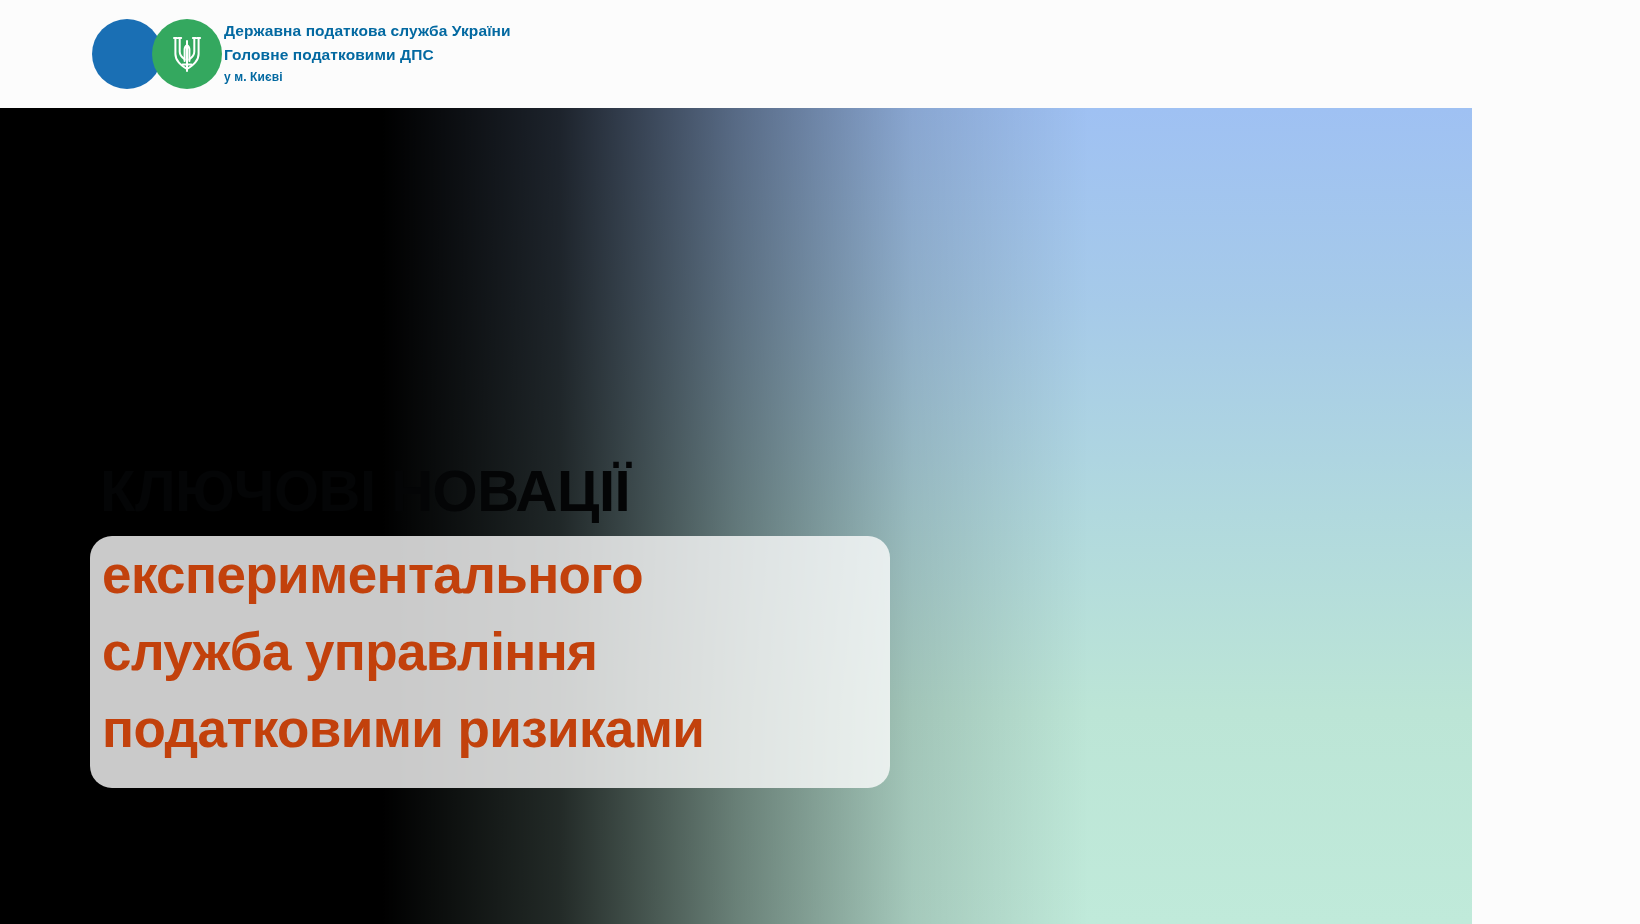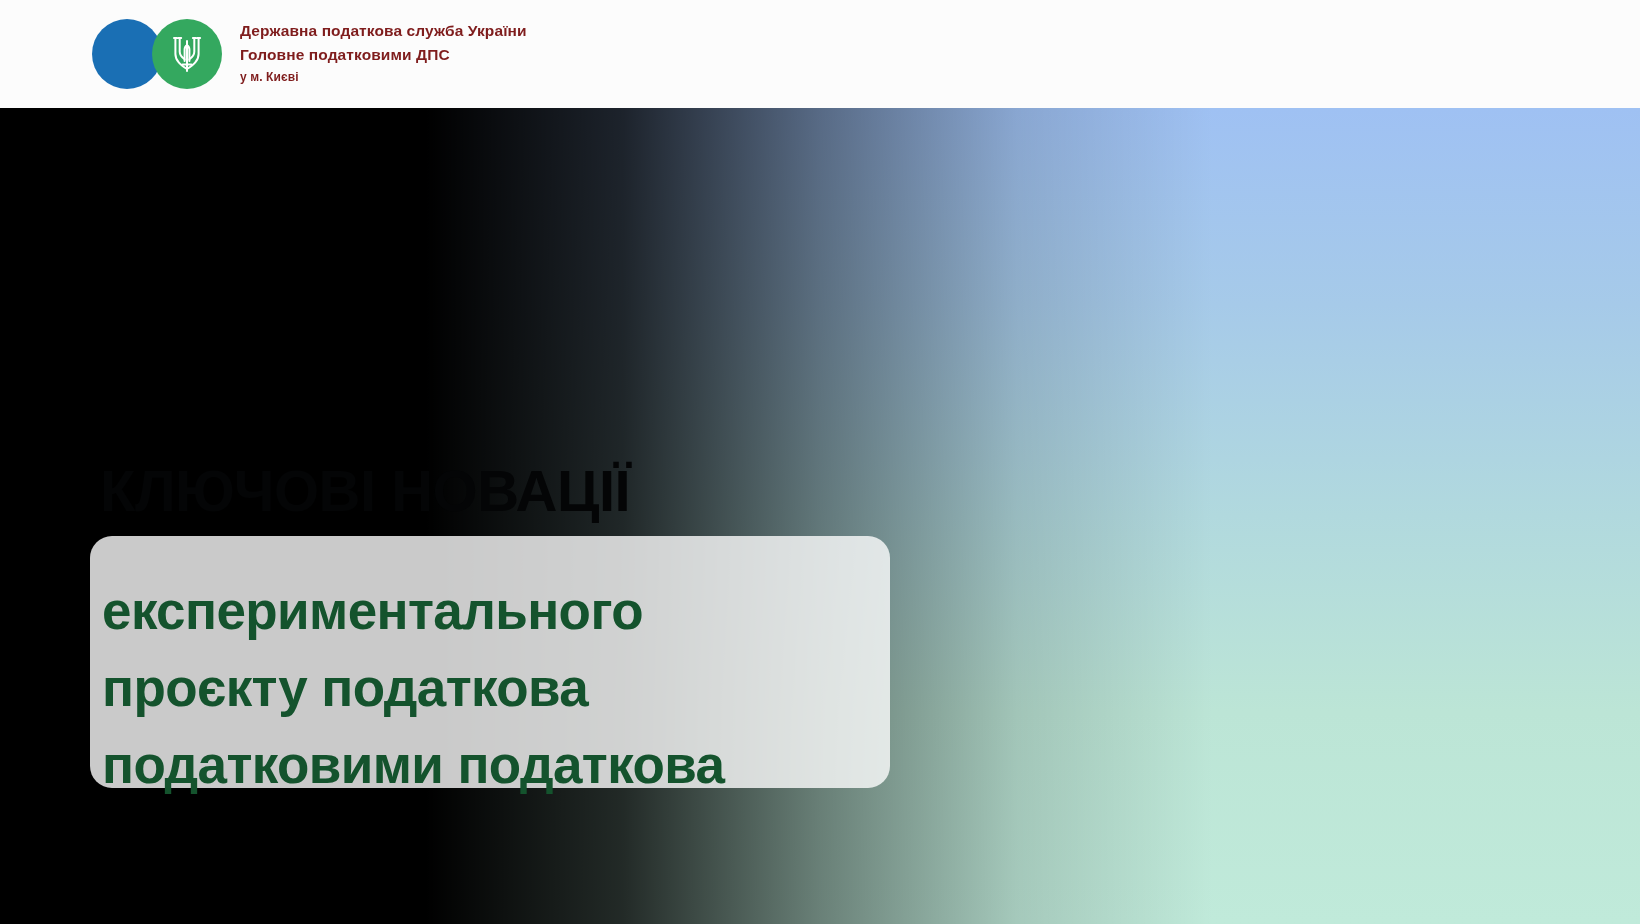--- a/index.html
+++ b/index.html
@@ -52,22 +52,22 @@
     left: 60px; top: 1px;
     width: 70px; height: 70px;
     border-radius: 50%;
     background: #34a85f;
     display: flex;
     align-items: center;
     justify-content: center;
   }
   .trident-svg { display: block; }
   .brand-text {
-    margin-left: 18px;
-    color: #7f1d1d;
+    margin-left: 2px;
+    color: #0369a1;
   }
   .brand-line1 {
     font-size: 15.5px;
     font-weight: bold;
     line-height: 24px;
     letter-spacing: 0.1px;
     white-space: nowrap;
   }
   .brand-line2 {
     font-size: 15.5px;
@@ -81,21 +81,21 @@
     font-weight: bold;
     line-height: 23px;
     letter-spacing: 0.1px;
     white-space: nowrap;
   }
 
   
   .hero {
     position: absolute;
     left: 0; top: 108px;
-    width: 1640px;
+    width: 1472px;
     height: 816px;
     overflow: hidden;
   }
   .photo {
     position: absolute;
     inset: 0;
     background: #e9e3d8;
   }
 
   
@@ -379,28 +379,28 @@
   .text-card {
     position: absolute;
     left: 90px; top: 428px;
     width: 800px; height: 252px;
     background: rgba(252,253,253,0.80);
     border-radius: 22px;
     z-index: 28;
   }
   .subhead {
     position: absolute;
-    left: 102px; top: 464px;
+    left: 102px; top: 428px;
     width: 790px;
     z-index: 30;
     font-size: 53px;
     font-weight: bold;
     line-height: 77px;
     letter-spacing: -0.6px;
-    color: #14532d;
+    color: #c2410c;
     font-family: "Liberation Sans", "DejaVu Sans", sans-serif;
   }
   .subhead div { white-space: nowrap; }
 </style>
 </head>
 <body>
 
 <div class="page">
 
   <div class="header">
@@ -507,18 +507,18 @@
     </div>
 
     <div class="tint"></div>
 
     <div class="headline">КЛЮЧОВІ НОВАЦІЇ</div>
 
     <div class="text-card"></div>
 
     <div class="subhead" id="subhead">
         <div>експериментального</div>
-        <div>проєкту податкова</div>
-        <div>податковими податкова</div>
+        <div>служба управління</div>
+        <div>податковими ризиками</div>
       </div>
 
   </div>
 </div>
 
 </body></html>

